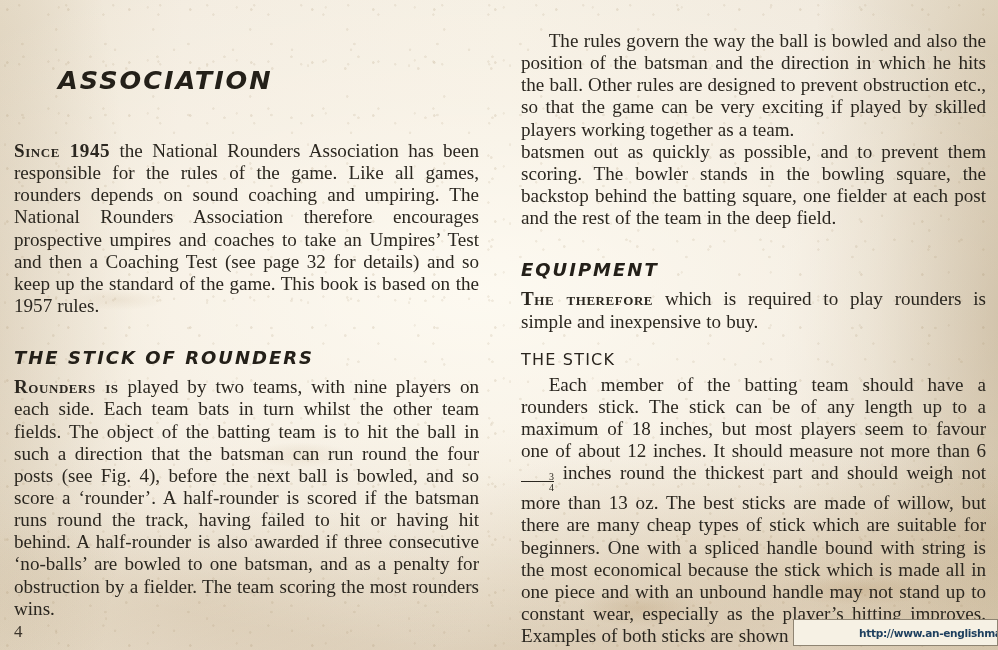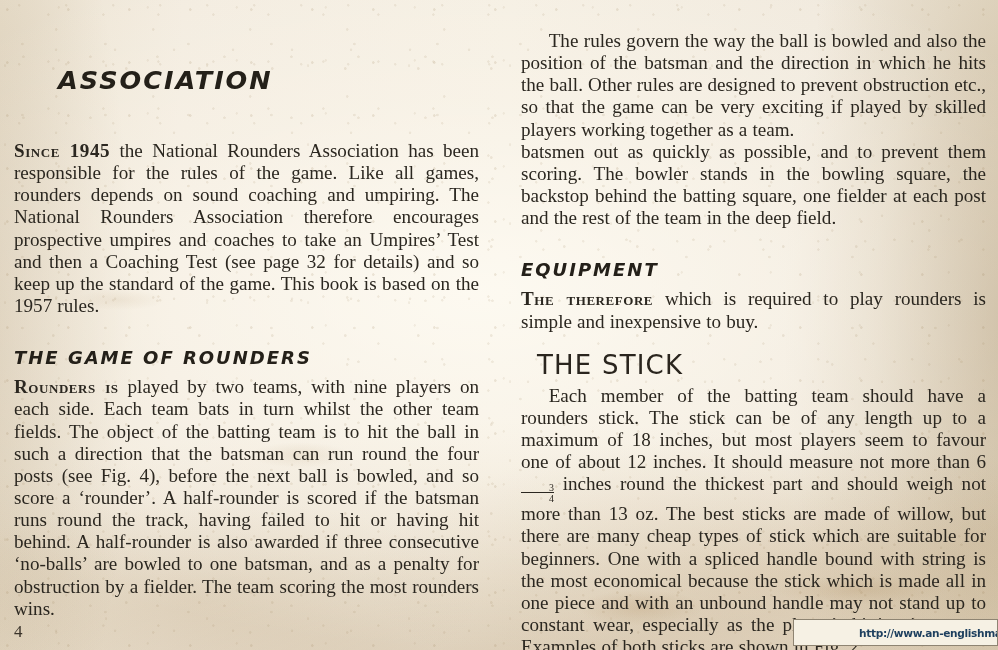--- a/index.html
+++ b/index.html
@@ -94,24 +94,24 @@
     font-weight: 700;
     font-size: 18px;
     letter-spacing: 2.0px;
     color: #242019;
     margin: 30px 0 8px 0;
   }
   .h-minor {
     font-family: "DejaVu Sans", sans-serif;
     font-style: normal;
     font-weight: 400;
-    font-size: 26px;
+    font-size: 16px;
     letter-spacing: 1.2px;
     color: #2a251e;
-    margin: 17px 0 5px 16px;
+    margin: 17px 0 5px 0;
   }
 
   
   p.body {
     margin: 0;
     font-family: "Liberation Serif", serif;
     font-size: 19.1px;
     line-height: 22.15px;
     text-align: justify;
     text-indent: 1.45em;
@@ -212,21 +212,21 @@
     <div class="column">
 
       <h1 class="h-main">
         <span class="line2">ASSOCIATION</span>
       </h1>
 
       <p class="body first">
         <span class="smallcaps">Since 1945</span><span> the National Rounders Association has been responsible for the rules of the game.  Like all games, rounders depends on sound coaching and umpiring.  The National Rounders Association therefore encourages prospective umpires and coaches to take an Umpires’ Test and then a Coaching Test (see page 32 for details) and so keep up the standard of the game.  This book is based on the 1957 rules.</span>
       </p>
 
-      <h2 class="h-sub">THE GAME OF ROUNDERS</h2>
+      <h2 class="h-sub">THE STICK OF ROUNDERS</h2>
 
       <p class="body first">
         <span class="smallcaps">Rounders is</span><span> played by two teams, with nine players on each side.  Each team bats in turn whilst the other team fields.  The object of the batting team is to hit the ball in such a direction that the batsman can run round the four posts (see Fig. 4), before the next ball is bowled, and so score a ‘rounder’.  A half-rounder is scored if the batsman runs round the track, having failed to hit or having hit behind.  A half-rounder is also awarded if three consecutive ‘no-balls’ are bowled to one batsman, and as a penalty for obstruction by a fielder.  The team scoring the most rounders wins.</span>
       </p>
 
     </div>
 
     <div class="column">
 
       <p class="body">The rules govern the way the ball is bowled and also the position of the batsman and the direction in which he hits the ball.  Other rules are designed to prevent obstruction etc., so that the game can be very exciting if played by skilled players working together as a team.</p>

